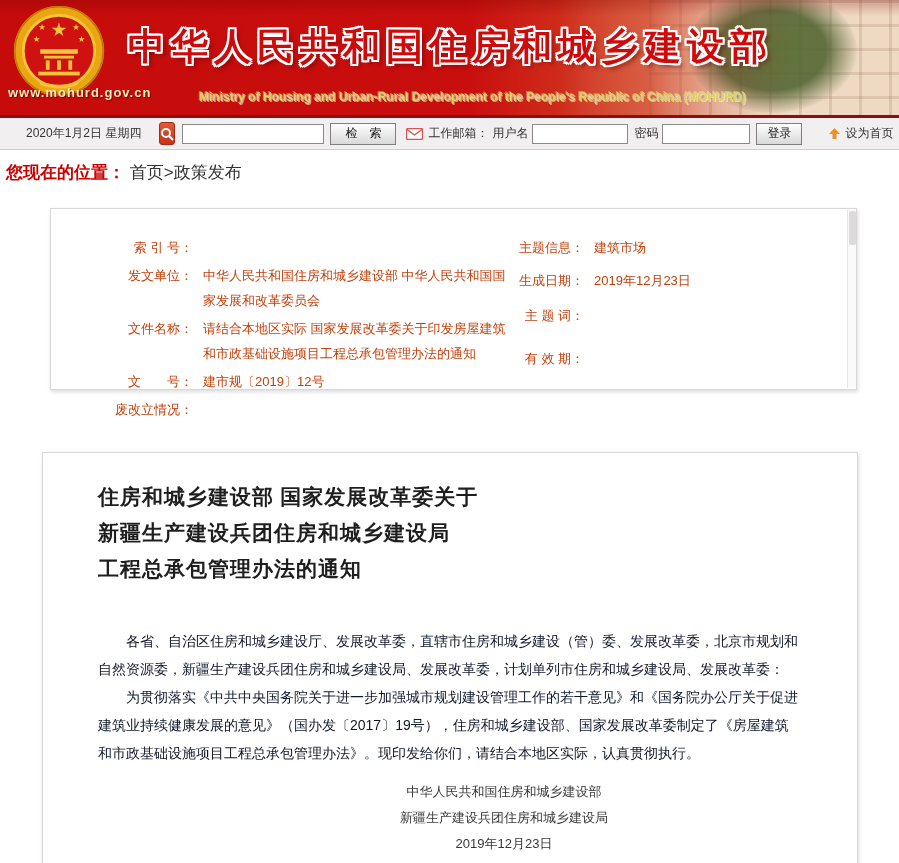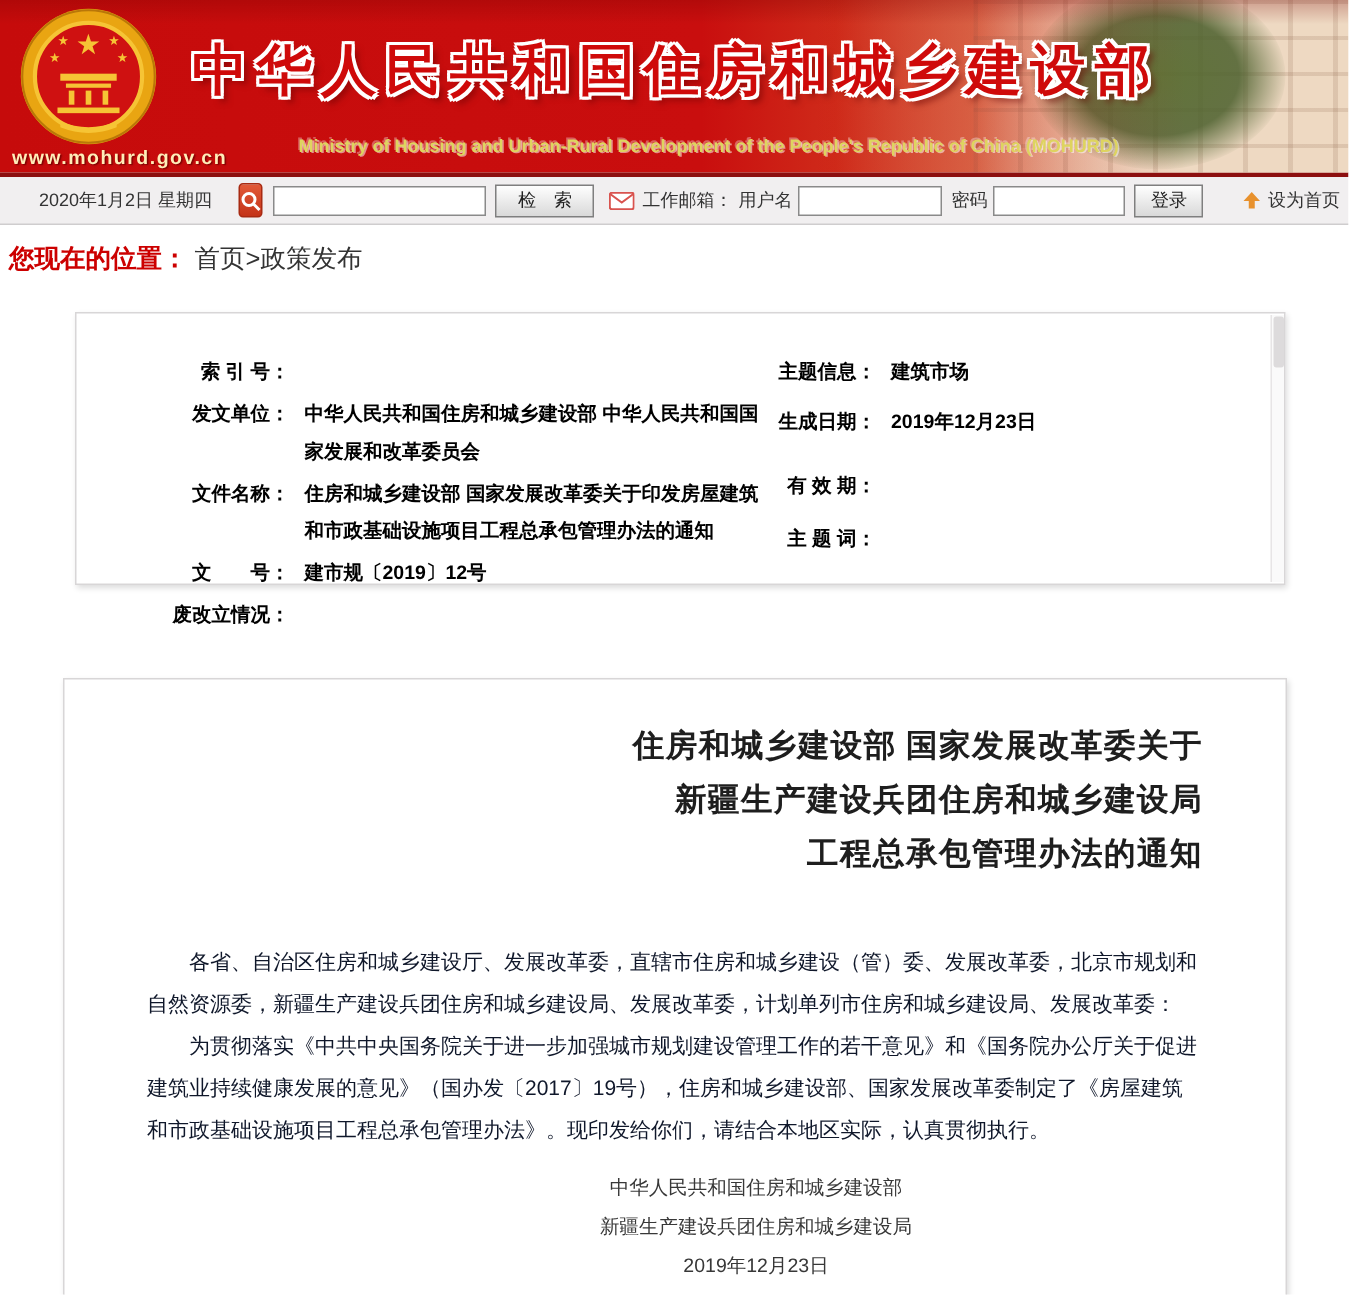--- a/index.html
+++ b/index.html
@@ -14,21 +14,21 @@
     background:
       repeating-linear-gradient(to right, rgba(140,100,75,.18) 0 3px, rgba(0,0,0,0) 3px 30px),
       repeating-linear-gradient(to bottom, rgba(140,100,75,.18) 0 3px, rgba(0,0,0,0) 3px 24px),
       linear-gradient(to right, rgba(240,220,200,0), #eed9c2 45%); }
   .hdr-tree { position:absolute; right:42px; top:-12px; width:170px; height:125px; border-radius:50%;
     background:radial-gradient(ellipse at center, rgba(90,110,50,.95) 0%, rgba(75,95,44,.85) 45%, rgba(75,95,44,0) 72%); }
   .hdr-redfade { position:absolute; inset:0;
     background:linear-gradient(to right, rgba(198,11,11,0) 60%, rgba(198,11,11,.25) 72%, rgba(198,11,11,0) 88%),
                linear-gradient(to bottom, rgba(120,0,0,.28), rgba(120,0,0,0) 14%); }
   .emblem { position:absolute; left:12px; top:4px; width:94px; height:94px; }
-  .site-url { position:absolute; left:8px; top:97px; color:#ffedb8; font-size:13px; font-weight:bold;
+  .site-url { position:absolute; left:8px; top:85px; color:#ffedb8; font-size:13px; font-weight:bold;
     letter-spacing:1px; text-shadow:1px 1px 1px #7a0000; }
   .title-cn { position:absolute; left:128px; top:22px; font-size:37px; font-weight:bold; letter-spacing:6px;
     color:#cf0a0a; white-space:nowrap;
     text-shadow:-2px -2px 0 #fff, 2px -2px 0 #fff, -2px 2px 0 #fff, 2px 2px 0 #fff,
                 0 -2px 0 #fff, 0 2px 0 #fff, -2px 0 0 #fff, 2px 0 0 #fff, 4px 4px 4px rgba(100,0,0,.55); }
   .title-en { position:absolute; left:199px; top:90px; font-size:12px; font-weight:bold; color:#ded45f;
     white-space:nowrap; text-shadow:1px 1px 0 #fff8, -1px -1px 0 #fff5; }
 
   
   .toolbar { width:899px; height:32px; background:#f1eff0; border-bottom:1px solid #cfcdce;
@@ -52,37 +52,37 @@
   .quick + .quick { margin-left:12px; }
 
   
   .breadcrumb { padding:11px 0 0 6px; font-size:17px; }
   .crumb-label { color:#cc0000; font-weight:bold; }
   .crumb-path { color:#333; cursor:pointer; }
 
   
   .info-panel { position:relative; margin:24px 0 0 50px; width:807px; height:182px; background:#fff;
     border:1px solid #d8d6d7; box-shadow:1px 2px 4px rgba(0,0,0,.14); display:flex; }
-  .info-col { padding-top:26px; font-size:13px; color:#000000; line-height:25px;font-weight:bold; }
+  .info-col { padding-top:26px; font-size:13px; color:#c2410c; line-height:25px; }
   .col-left { width:455px; padding-left:50px; }
   .col-right { width:330px; }
   .info-row { display:flex; margin-bottom:3px; }
   .info-label { width:92px; text-align:right; flex:none; white-space:nowrap; }
   .info-value { width:318px; margin-left:10px; }
   .col-right .info-label { width:78px;text-align:right; }
   .col-right .info-value { width:220px; }
   .r-gap1 { margin-top:8px; } .r-gap2 { margin-top:18px; } .r-gap3 { margin-top:10px; }
   .scrollstrip { position:absolute; top:1px; right:0; bottom:1px; width:9px; background:#fafafa;
     border-left:1px solid #e7e5e6; }
   .scrollthumb { width:7px; height:34px; margin:1px auto 0; background:#dddbdc; border-radius:2px; }
 
   
   .doc-panel { position:relative; margin:62px 0 0 42px; width:816px; height:520px; background:#fff;
     border:1px solid #d8d6d7; box-shadow:1px 2px 4px rgba(0,0,0,.14); padding:26px 55px 0 55px; }
-  .doc-title { text-align:right; font-family:"Liberation Serif","DejaVu Serif",serif;
+  .doc-title { text-align:left; font-family:"Liberation Serif","DejaVu Serif",serif;
     font-weight:bold; font-size:21px; line-height:36px; color:#1e1e1e; letter-spacing:1px; }
   .doc-body { margin-top:40px; font-size:14px; line-height:28px; color:#0f172a; }
   .doc-body p { text-indent:2em; }
   .doc-body p + p { margin-top:0; }
   .signature { margin-top:12px; text-align:center; font-size:13px; line-height:26px; color:#383838;
     width:300px; margin-left:auto; margin-right:148px; }
   .doc-note { margin-top:8px; margin-left:62px; font-size:13.5px; color:#4a4a4a; }
 </style>
 </head>
 <body>
@@ -173,46 +173,46 @@
   <div class="info-col col-left">
     <div class="info-row">
       <span class="info-label">索 引 号：</span>
     </div>
     <div class="info-row">
       <span class="info-label">发文单位：</span>
       <span class="info-value">中华人民共和国住房和城乡建设部 中华人民共和国国家发展和改革委员会</span>
     </div>
     <div class="info-row">
       <span class="info-label">文件名称：</span>
-      <span class="info-value">住房和城乡建设部 国家发展改革委关于印发房屋建筑和市政基础设施项目工程总承包管理办法的通知</span>
+      <span class="info-value">请结合本地区实际 国家发展改革委关于印发房屋建筑和市政基础设施项目工程总承包管理办法的通知</span>
     </div>
     <div class="info-row">
       <span class="info-label">文　　号：</span>
       <span class="info-value">建市规〔2019〕12号</span>
     </div>
     <div class="info-row">
       <span class="info-label">废改立情况：</span>
       <span class="info-value"></span>
     </div>
   </div>
   <div class="info-col col-right">
     <div class="info-row">
       <span class="info-label">主题信息：</span>
       <span class="info-value">建筑市场</span>
     </div>
     <div class="info-row r-gap1">
       <span class="info-label">生成日期：</span>
       <span class="info-value">2019年12月23日</span>
     </div>
+    <div class="info-row r-gap3">
+      <span class="info-label">主 题 词：</span>
+      <span class="info-value"></span>
+    </div>
     <div class="info-row r-gap2">
       <span class="info-label">有 效 期：</span>
-      <span class="info-value"></span>
-    </div>
-    <div class="info-row r-gap3">
-      <span class="info-label">主 题 词：</span>
       <span class="info-value"></span>
     </div>
   </div>
   <div class="scrollstrip">
     <div class="scrollthumb"></div>
   </div>
 </div>
 
 <div class="doc-panel">
   <div class="doc-title">

